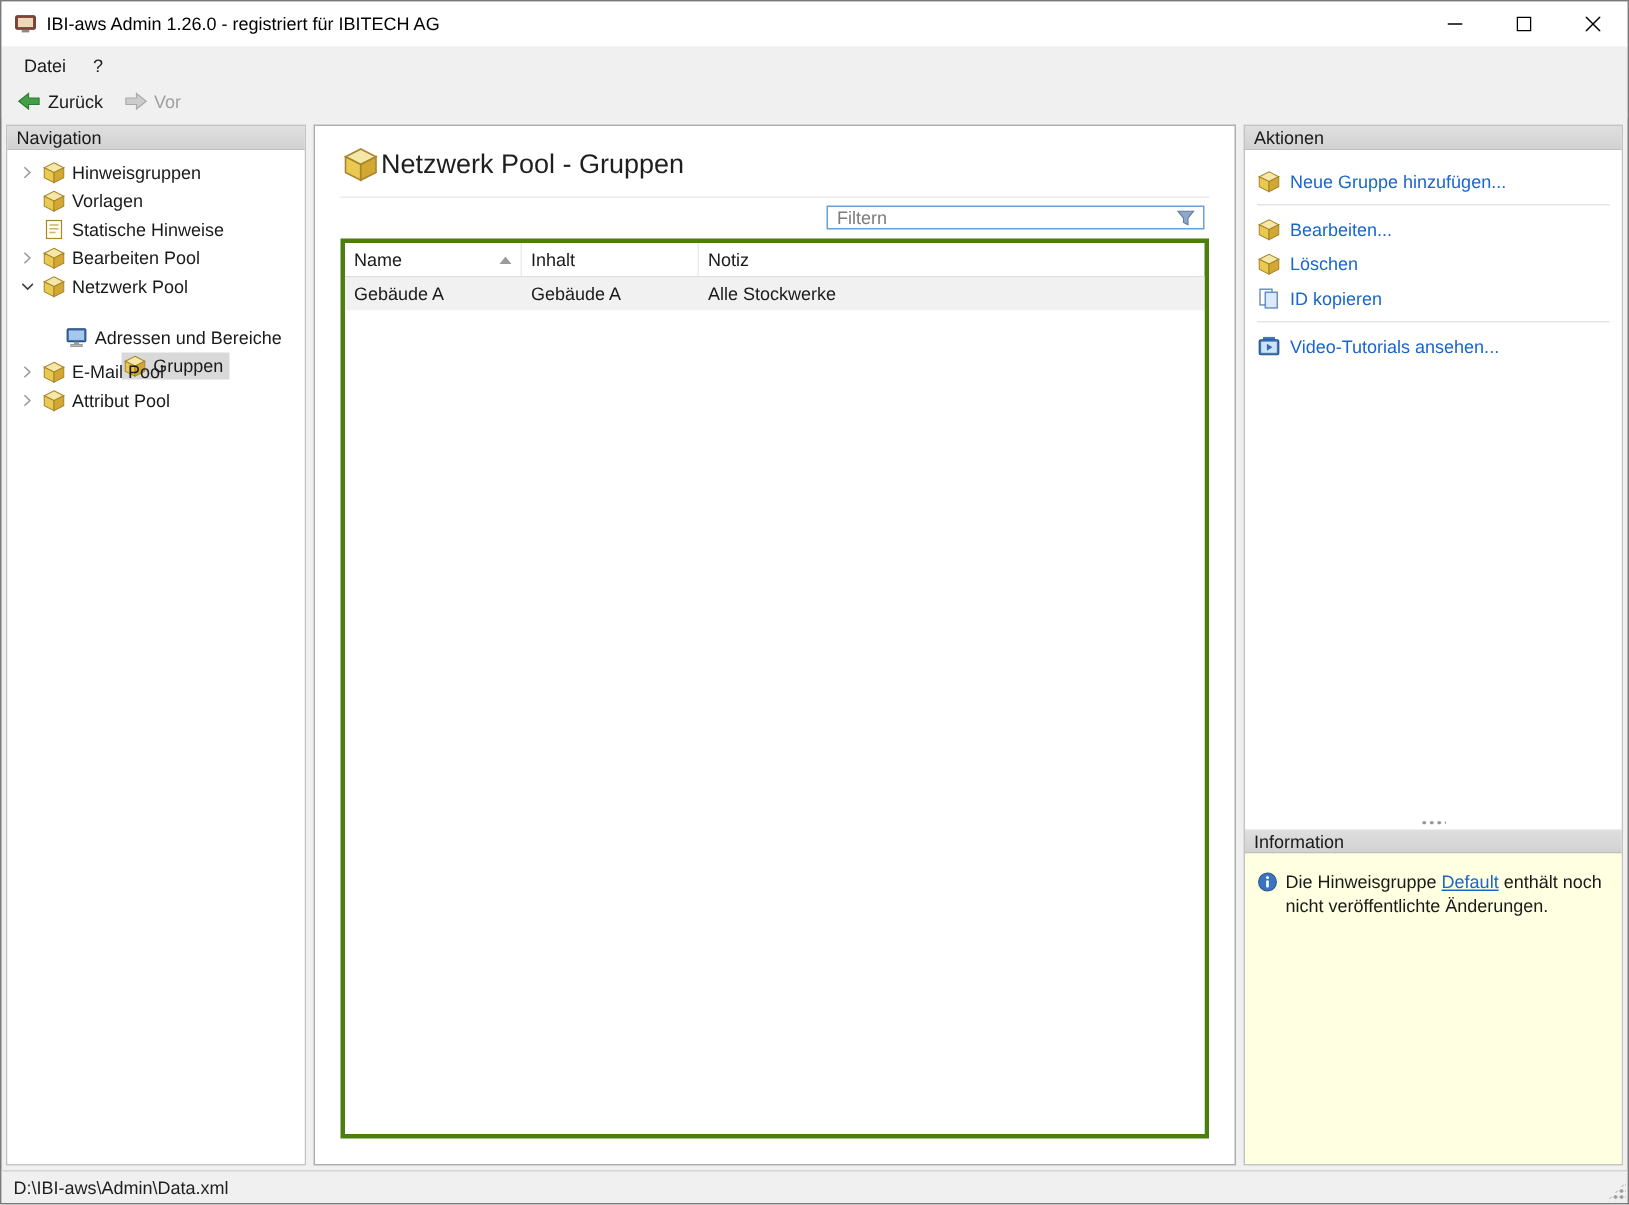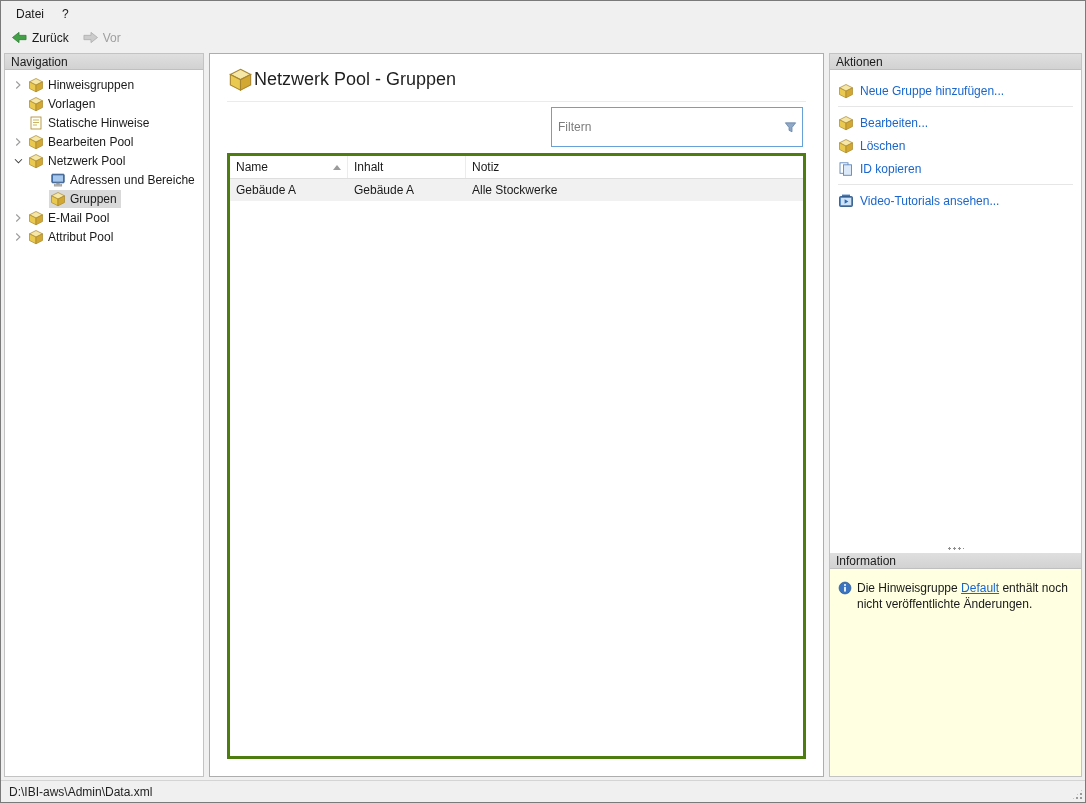--- a/index.html
+++ b/index.html
@@ -31,36 +31,36 @@
   
   .main { flex:1; display:flex; gap:5px; padding:4px 3px 3px 3px; min-height:0; }
 
   .panel-header { height:16px; background:linear-gradient(#dfdfdf,#d2d2d2); border-bottom:1px solid #bfbfbf;
                   display:flex; align-items:center; padding:0 6px; font-weight:normal; color:#1a1a1a; flex-shrink:0; }
 
   
   .nav-panel { width:200px; display:flex; flex-direction:column; border:1px solid #c3c3c3; background:#fff; flex-shrink:0; }
   .nav-body { flex:1; background:#fff; padding-top:5px; overflow:hidden; }
   .tree-row { display:flex; align-items:center; height:19px; padding-left:4px; cursor:default; white-space:nowrap; }
-  .tree-row.lvl1 { padding-left:26px; }
+  .tree-row.lvl1 { padding-left:26px;flex-direction:column; }
   .chev { width:18px; height:16px; display:flex; align-items:center; justify-content:center; flex-shrink:0; }
   .chev svg { width:14px; height:14px; }
   .hit { display:flex; align-items:center; padding:1px 4px 1px 1px; }
   .tree-row.selected .hit { background:#d9d9d9; }
   .ti { width:16px; height:16px; margin-right:4px; flex-shrink:0; }
   .ti svg { width:16px; height:16px; }
 
   
   .center-panel { flex:1; background:#fff; border:1px solid #adadad; display:flex; flex-direction:column; min-width:0; }
   .content-header { display:flex; align-items:center; padding:13px 16px 9px 17px; }
   .content-header svg { width:27px; height:25px; flex-shrink:0; }
   .content-title { font-size:18px; color:#1f1f1f; }
   .content-body { flex:1; margin:0 17px 17px 17px; border-top:1px solid #ebebeb; display:flex; flex-direction:column; padding-top:5px; min-height:0; }
   .filter-row { display:flex; justify-content:flex-end; padding:0 3px 6px 0; }
-  .filter-box { width:252px; height:40px; border:1px solid #66a1d8; background:#fff; display:flex; align-items:center; }
+  .filter-box { width:252px; height:16px; border:1px solid #66a1d8; background:#fff; display:flex; align-items:center; }
   .filter-box input { flex:1; min-width:0; border:none; outline:none; font:12px "Liberation Sans","DejaVu Sans",sans-serif; padding:0 6px; }
   .filter-box input::placeholder { color:#7c7c7c; }
   .filter-box .funnel { width:15px; height:15px; margin-right:4px; flex-shrink:0; cursor:default; }
   .filter-box .funnel svg { width:15px; height:15px; }
 
   .data-table { flex:1; border:3px solid #4d7c0f; display:flex; flex-direction:column; min-height:0; }
   .thead { display:flex; height:23px; border-bottom:1px solid #dedede; flex-shrink:0; }
   .th { display:flex; align-items:center; padding:0 6px; border-right:1px solid #ececec; color:#1a1a1a; cursor:default; }
   .th:last-child { border-right:none; }
   .col-name { width:118px; flex-shrink:0; }
@@ -151,20 +151,44 @@
     <symbol id="sym-app" viewBox="0 0 16 16">
       <rect x="1.5" y="2.5" width="13" height="9" rx="1" fill="#8c4a3c" stroke="#5d2f26" stroke-width="0.8"></rect>
       <rect x="3" y="4" width="10" height="6" fill="#e8d9b8"></rect>
       <rect x="5.5" y="12" width="5" height="1.6" fill="#8a8a8a"></rect>
     </symbol>
   </defs>
 </svg>
 
 <div class="window">
 
+  <div class="titlebar">
+    <span class="app-icon"><svg>
+          <use href="#sym-app"></use>
+        </svg></span>
+    <span class="title-text">IBI-aws Admin 1.26.0 - registriert für IBITECH AG</span>
+    <div class="win-controls">
+      <div class="win-btn">
+        <svg viewBox="0 0 10 10">
+            <line x1="0" y1="5" x2="10" y2="5" stroke="#000" stroke-width="1"></line>
+          </svg>
+      </div>
+      <div class="win-btn">
+        <svg viewBox="0 0 10 10">
+            <rect x="0.5" y="0.5" width="9" height="9" fill="none" stroke="#000" stroke-width="1"></rect>
+          </svg>
+      </div>
+      <div class="win-btn close">
+        <svg viewBox="0 0 10 10">
+            <line x1="0" y1="0" x2="10" y2="10" stroke="#000" stroke-width="1"></line>
+            <line x1="10" y1="0" x2="0" y2="10" stroke="#000" stroke-width="1"></line>
+          </svg>
+      </div>
+    </div>
+  </div>
 
   <div class="menubar">
     <div class="menu-item">Datei</div>
     <div class="menu-item">?</div>
   </div>
 
   <div class="toolbar">
     <div class="tool-btn">
       <svg>
           <use href="#sym-arrow-left"></use>

